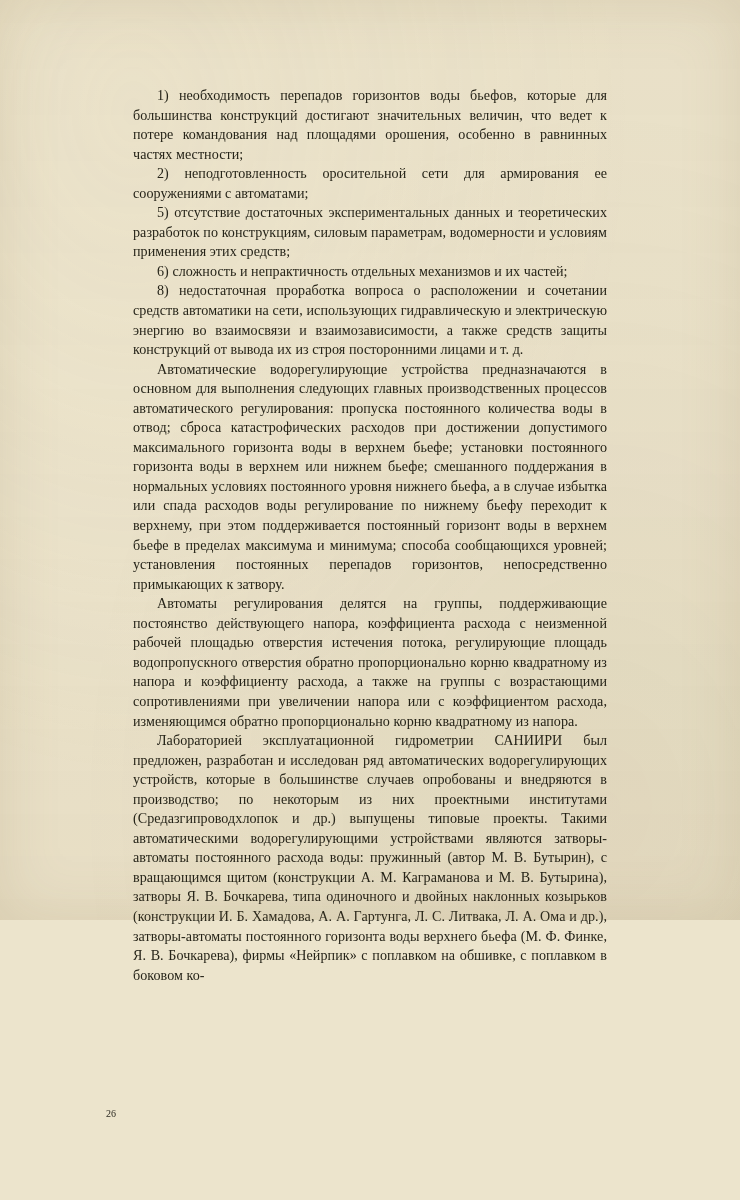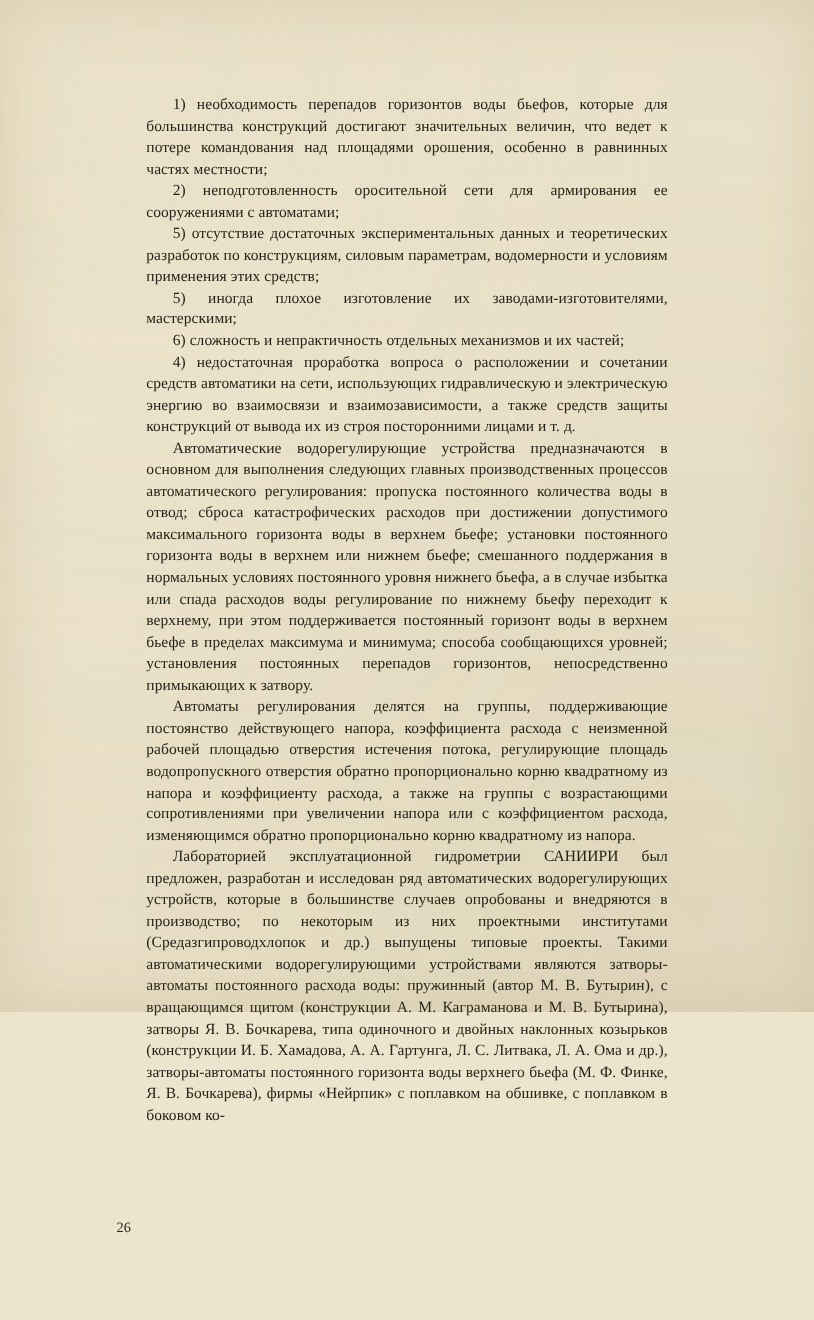--- a/index.html
+++ b/index.html
@@ -37,21 +37,21 @@
     color: #262419;
     text-indent: 0;
   }
   p.para.indent {
     text-indent: 24px;
   }
   .pageno {
     position: absolute;
     left: 106px;
     top: 1108px;
-    font-size: 13px;
+    font-size: 10px;
     color: #2a2820;
     font-family: "Liberation Serif", serif;
   }
   
   .grain {
     position: absolute;
     inset: 0;
     pointer-events: none;
     background:
       radial-gradient(ellipse at 18% 12%, rgba(255,255,255,0.16), rgba(255,255,255,0) 58%),
@@ -68,23 +68,22 @@
   }
 </style>
 </head>
 <body>
 
 <div class="page">
   <div class="text-column">
     <p class="para indent">1) необходимость перепадов горизонтов воды бьефов, которые для большинства конструкций достигают значительных величин, что ведет к потере командования над площадями орошения, особенно в равнинных частях местности;</p>
     <p class="para indent">2) неподготовленность оросительной сети для армирования ее сооружениями с автоматами;</p>
     <p class="para indent">5) отсутствие достаточных экспериментальных данных и теоретических разработок по конструкциям, силовым параметрам, водомерности и условиям применения этих средств;</p>
-    <p class="para indent">5) иногда плохое изготовление их заводами-изготовителями, мастерскими;</p>
     <p class="para indent">6) сложность и непрактичность отдельных механизмов и их частей;</p>
-    <p class="para indent">4) недостаточная проработка вопроса о расположении и сочетании средств автоматики на сети, использующих гидравлическую и электрическую энергию во взаимосвязи и взаимозависимости, а также средств защиты конструкций от вывода их из строя посторонними лицами и т. д.</p>
+    <p class="para indent">8) недостаточная проработка вопроса о расположении и сочетании средств автоматики на сети, использующих гидравлическую и электрическую энергию во взаимосвязи и взаимозависимости, а также средств защиты конструкций от вывода их из строя посторонними лицами и т. д.</p>
     <p class="para indent">Автоматические водорегулирующие устройства предназначаются в основном для выполнения следующих главных производственных процессов автоматического регулирования: пропуска постоянного количества воды в отвод; сброса катастрофических расходов при достижении допустимого максимального горизонта воды в верхнем бьефе; установки постоянного горизонта воды в верхнем или нижнем бьефе; смешанного поддержания в нормальных условиях постоянного уровня нижнего бьефа, а в случае избытка или спада расходов воды регулирование по нижнему бьефу переходит к верхнему, при этом поддерживается постоянный горизонт воды в верхнем бьефе в пределах максимума и минимума; способа сообщающихся уровней; установления постоянных перепадов горизонтов, непосредственно примыкающих к затвору.</p>
     <p class="para indent">Автоматы регулирования делятся на группы, поддерживающие постоянство действующего напора, коэффициента расхода с неизменной рабочей площадью отверстия истечения потока, регулирующие площадь водопропускного отверстия обратно пропорционально корню квадратному из напора и коэффициенту расхода, а также на группы с возрастающими сопротивлениями при увеличении напора или с коэффициентом расхода, изменяющимся обратно пропорционально корню квадратному из напора.</p>
     <p class="para indent">Лабораторией эксплуатационной гидрометрии САНИИРИ был предложен, разработан и исследован ряд автоматических водорегулирующих устройств, которые в большинстве случаев опробованы и внедряются в производство; по некоторым из них проектными институтами (Средазгипроводхлопок и др.) выпущены типовые проекты. Такими автоматическими водорегулирующими устройствами являются затворы-автоматы постоянного расхода воды: пружинный (автор М. В. Бутырин), с вращающимся щитом (конструкции А. М. Каграманова и М. В. Бутырина), затворы Я. В. Бочкарева, типа одиночного и двойных наклонных козырьков (конструкции И. Б. Хамадова, А. А. Гартунга, Л. С. Литвака, Л. А. Ома и др.), затворы-автоматы постоянного горизонта воды верхнего бьефа (М. Ф. Финке, Я. В. Бочкарева), фирмы «Нейрпик» с поплавком на обшивке, с поплавком в боковом ко-</p>
   </div>
 
   <div class="pageno">26</div>
 
   <div class="grain"></div>
   <div class="edge"></div>
 </div>

